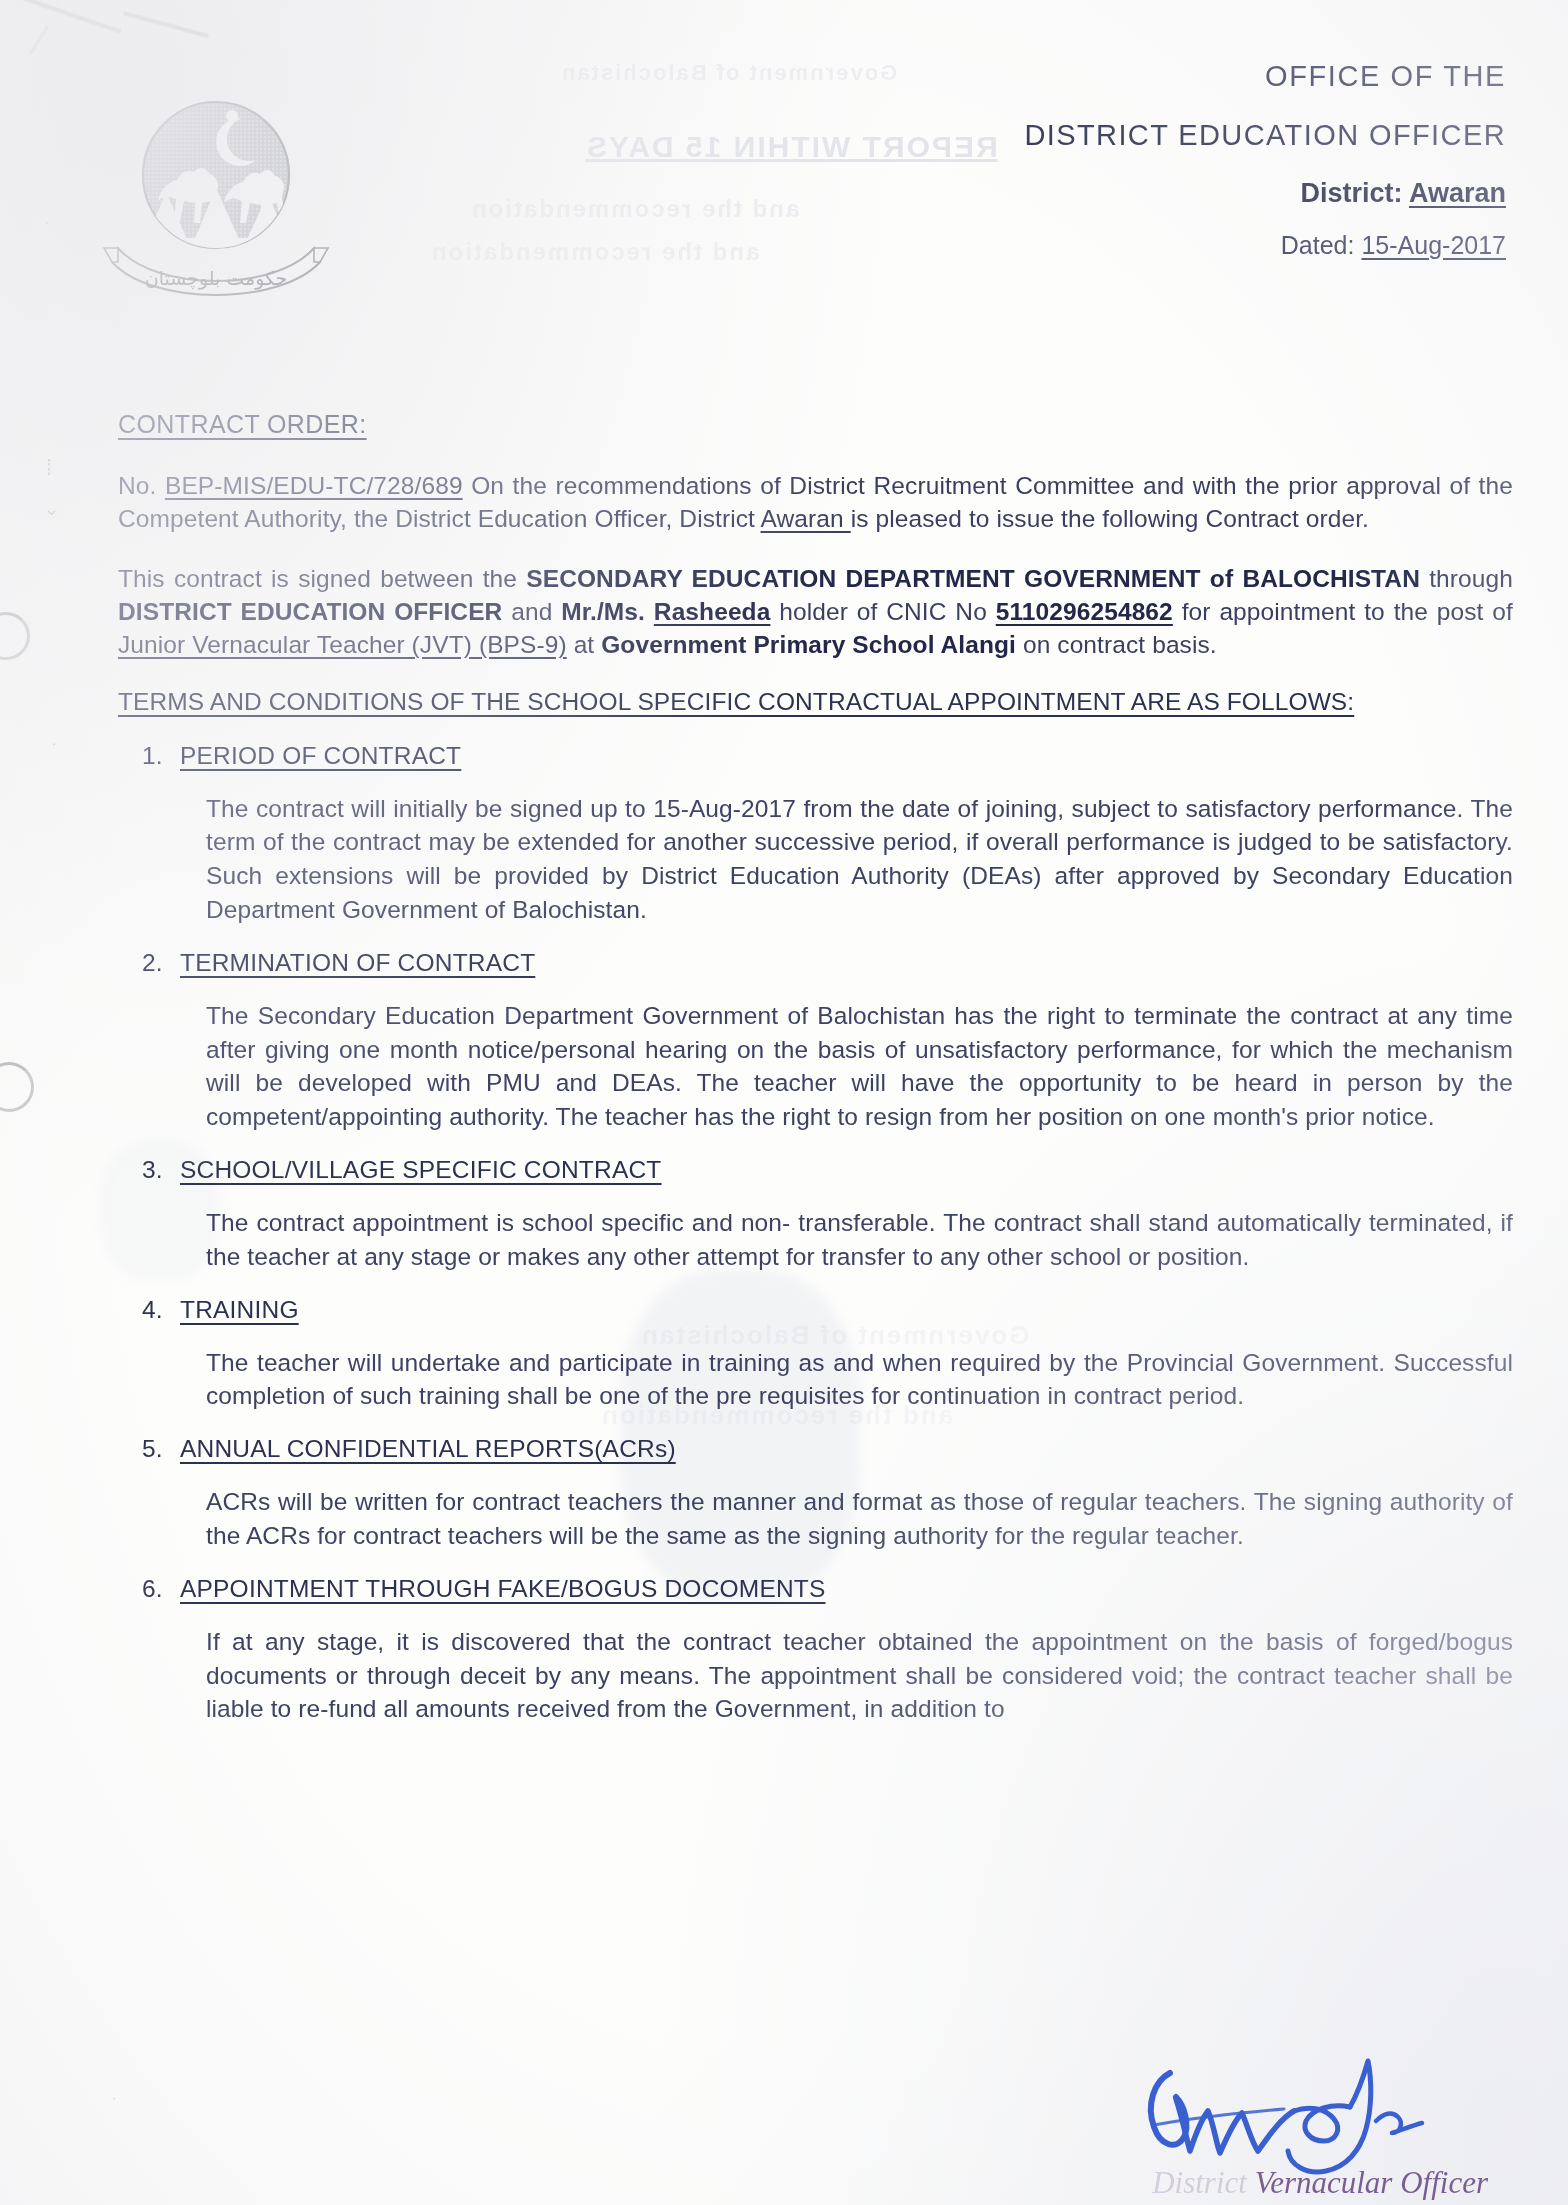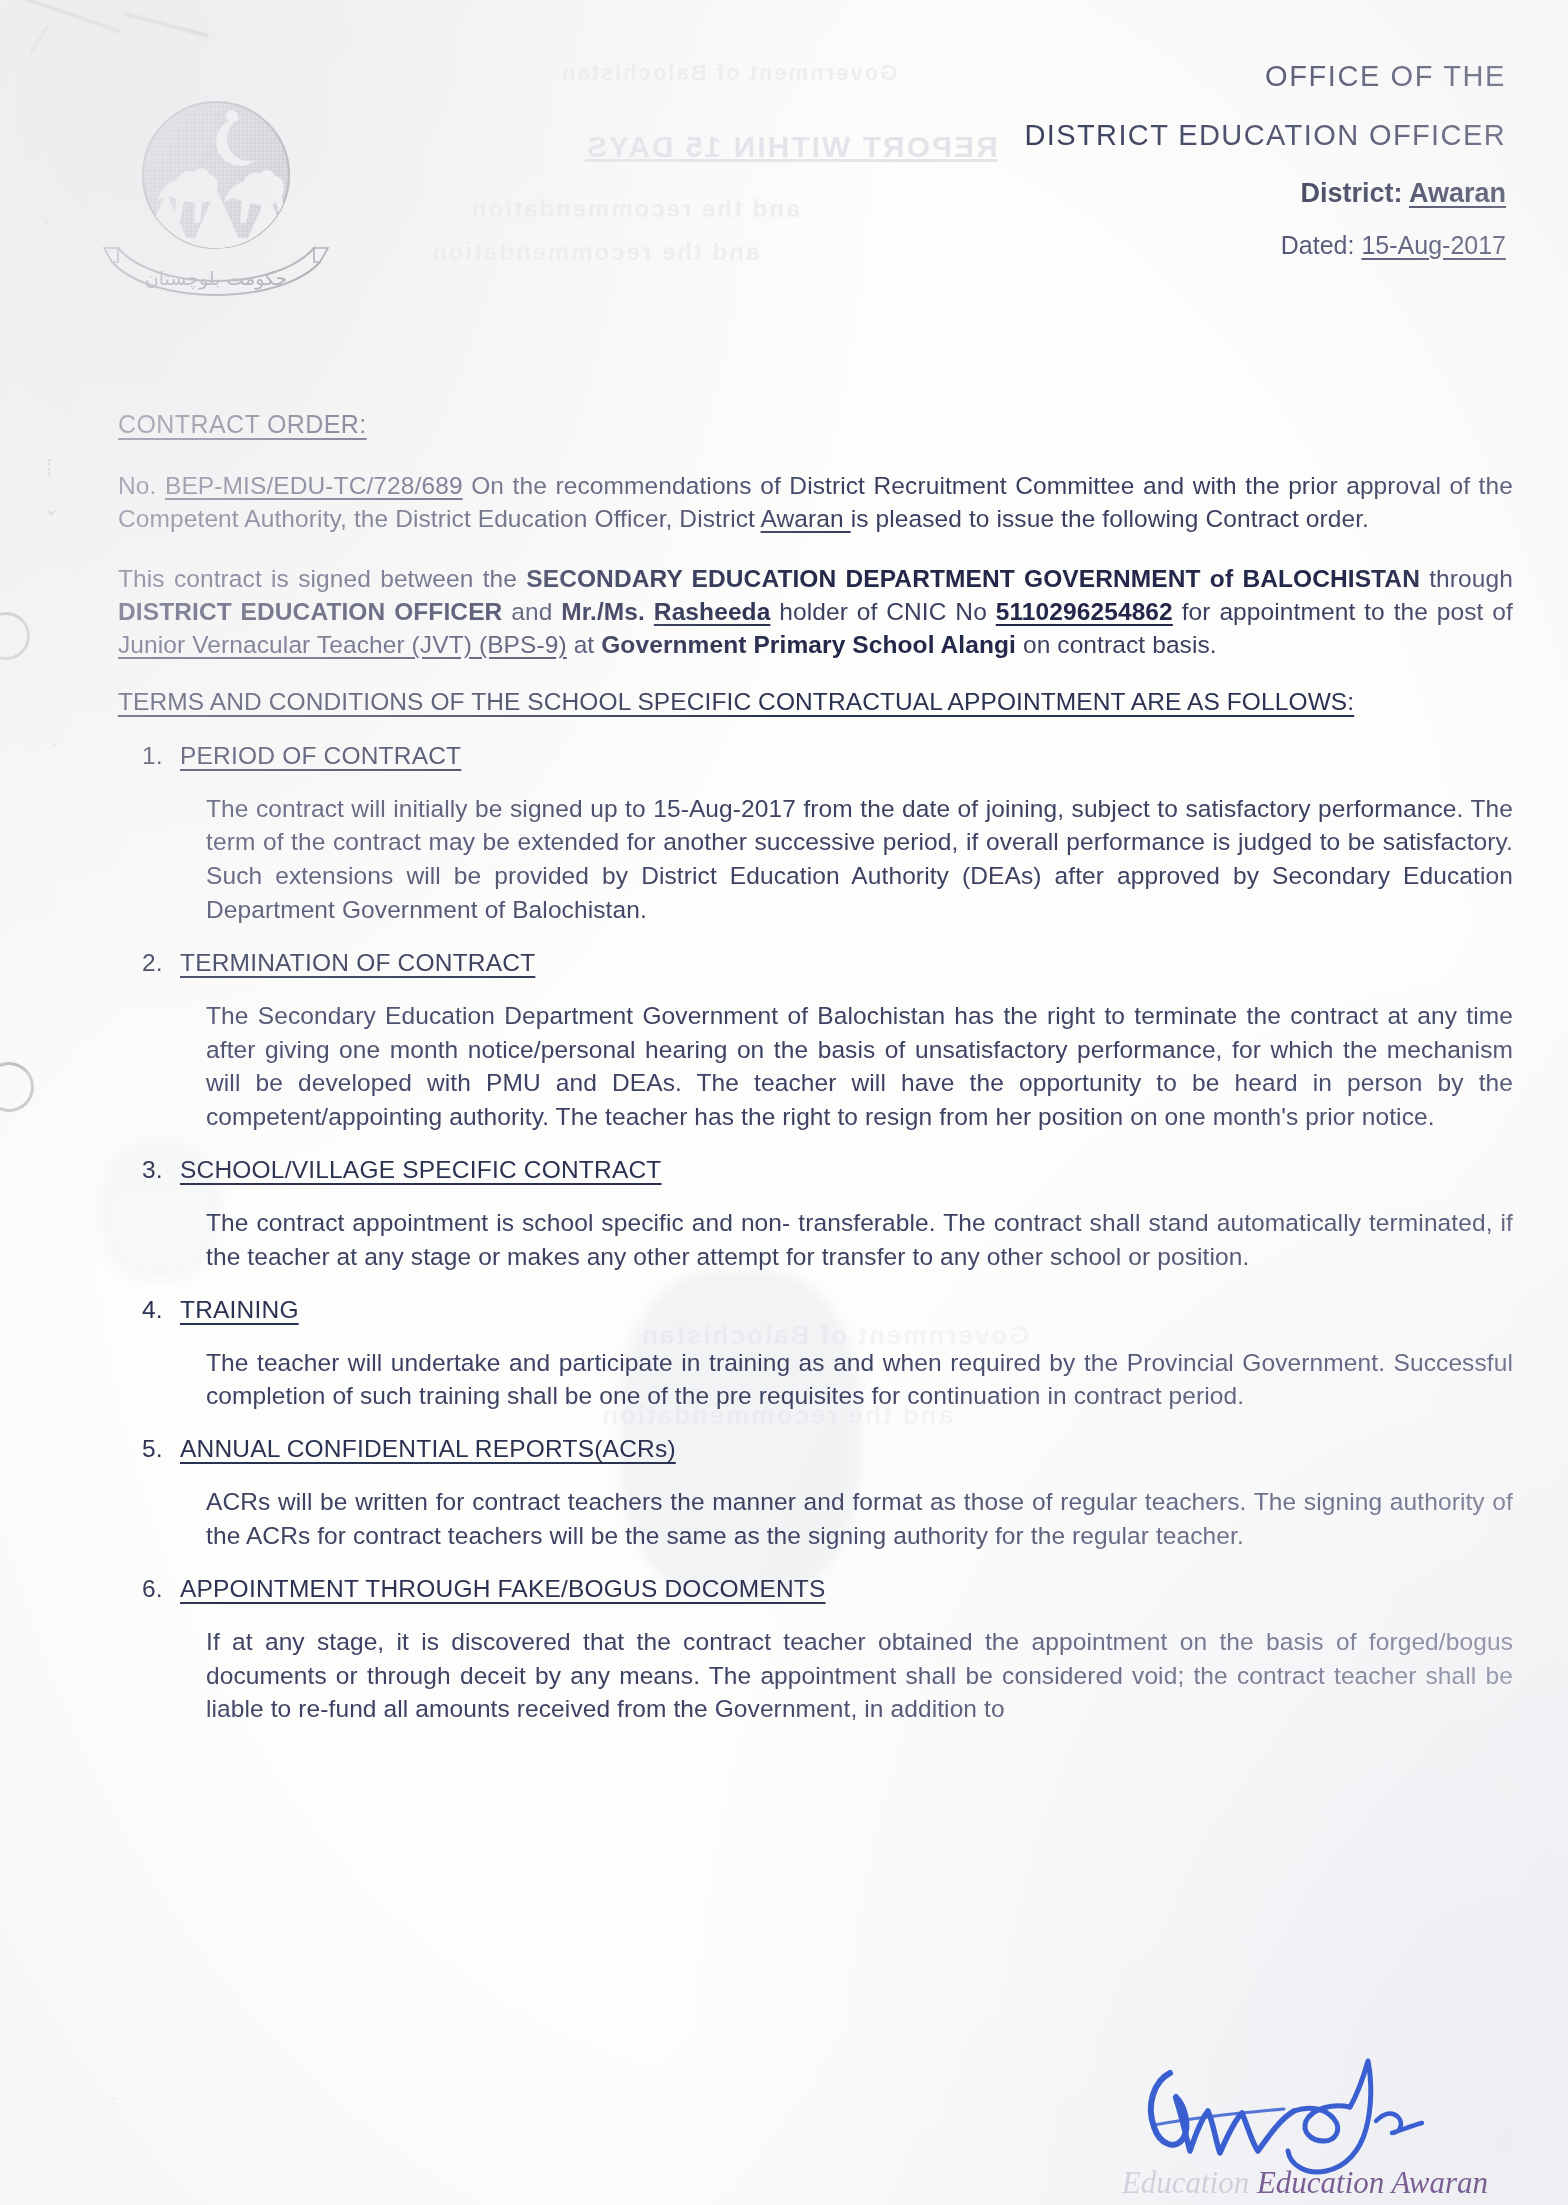--- a/index.html
+++ b/index.html
@@ -374,19 +374,19 @@
         <path d="M236 56 C 252 50, 268 54, 276 64 C 284 74, 278 86, 266 86
                  C 252 86, 244 76, 248 66 C 254 54, 274 48, 292 52" stroke-width="5"></path>
         <path d="M292 52 C 300 38, 306 20, 310 6 C 314 26, 314 52, 308 74
                  C 302 96, 288 112, 268 116 C 248 120, 232 110, 230 96" stroke-width="5"></path>
         <path d="M318 66 C 326 58, 334 56, 340 62 C 346 68, 342 78, 334 78
                  C 346 74, 356 70, 364 68" stroke-width="4.5"></path>
         <path d="M96 70 C 130 64, 180 58, 226 54" stroke-width="3" opacity=".85"></path>
       </g>
     </svg>
     <div class="stamp-text">
-      <span class="faded">Education</span>
-      <span>Education Awaran</span>
+      <span class="faded">District</span>
+      <span>Vernacular Officer</span>
     </div>
   </div>
 
   <div class="scan-noise"></div>
 </div>
 
 </body></html>

